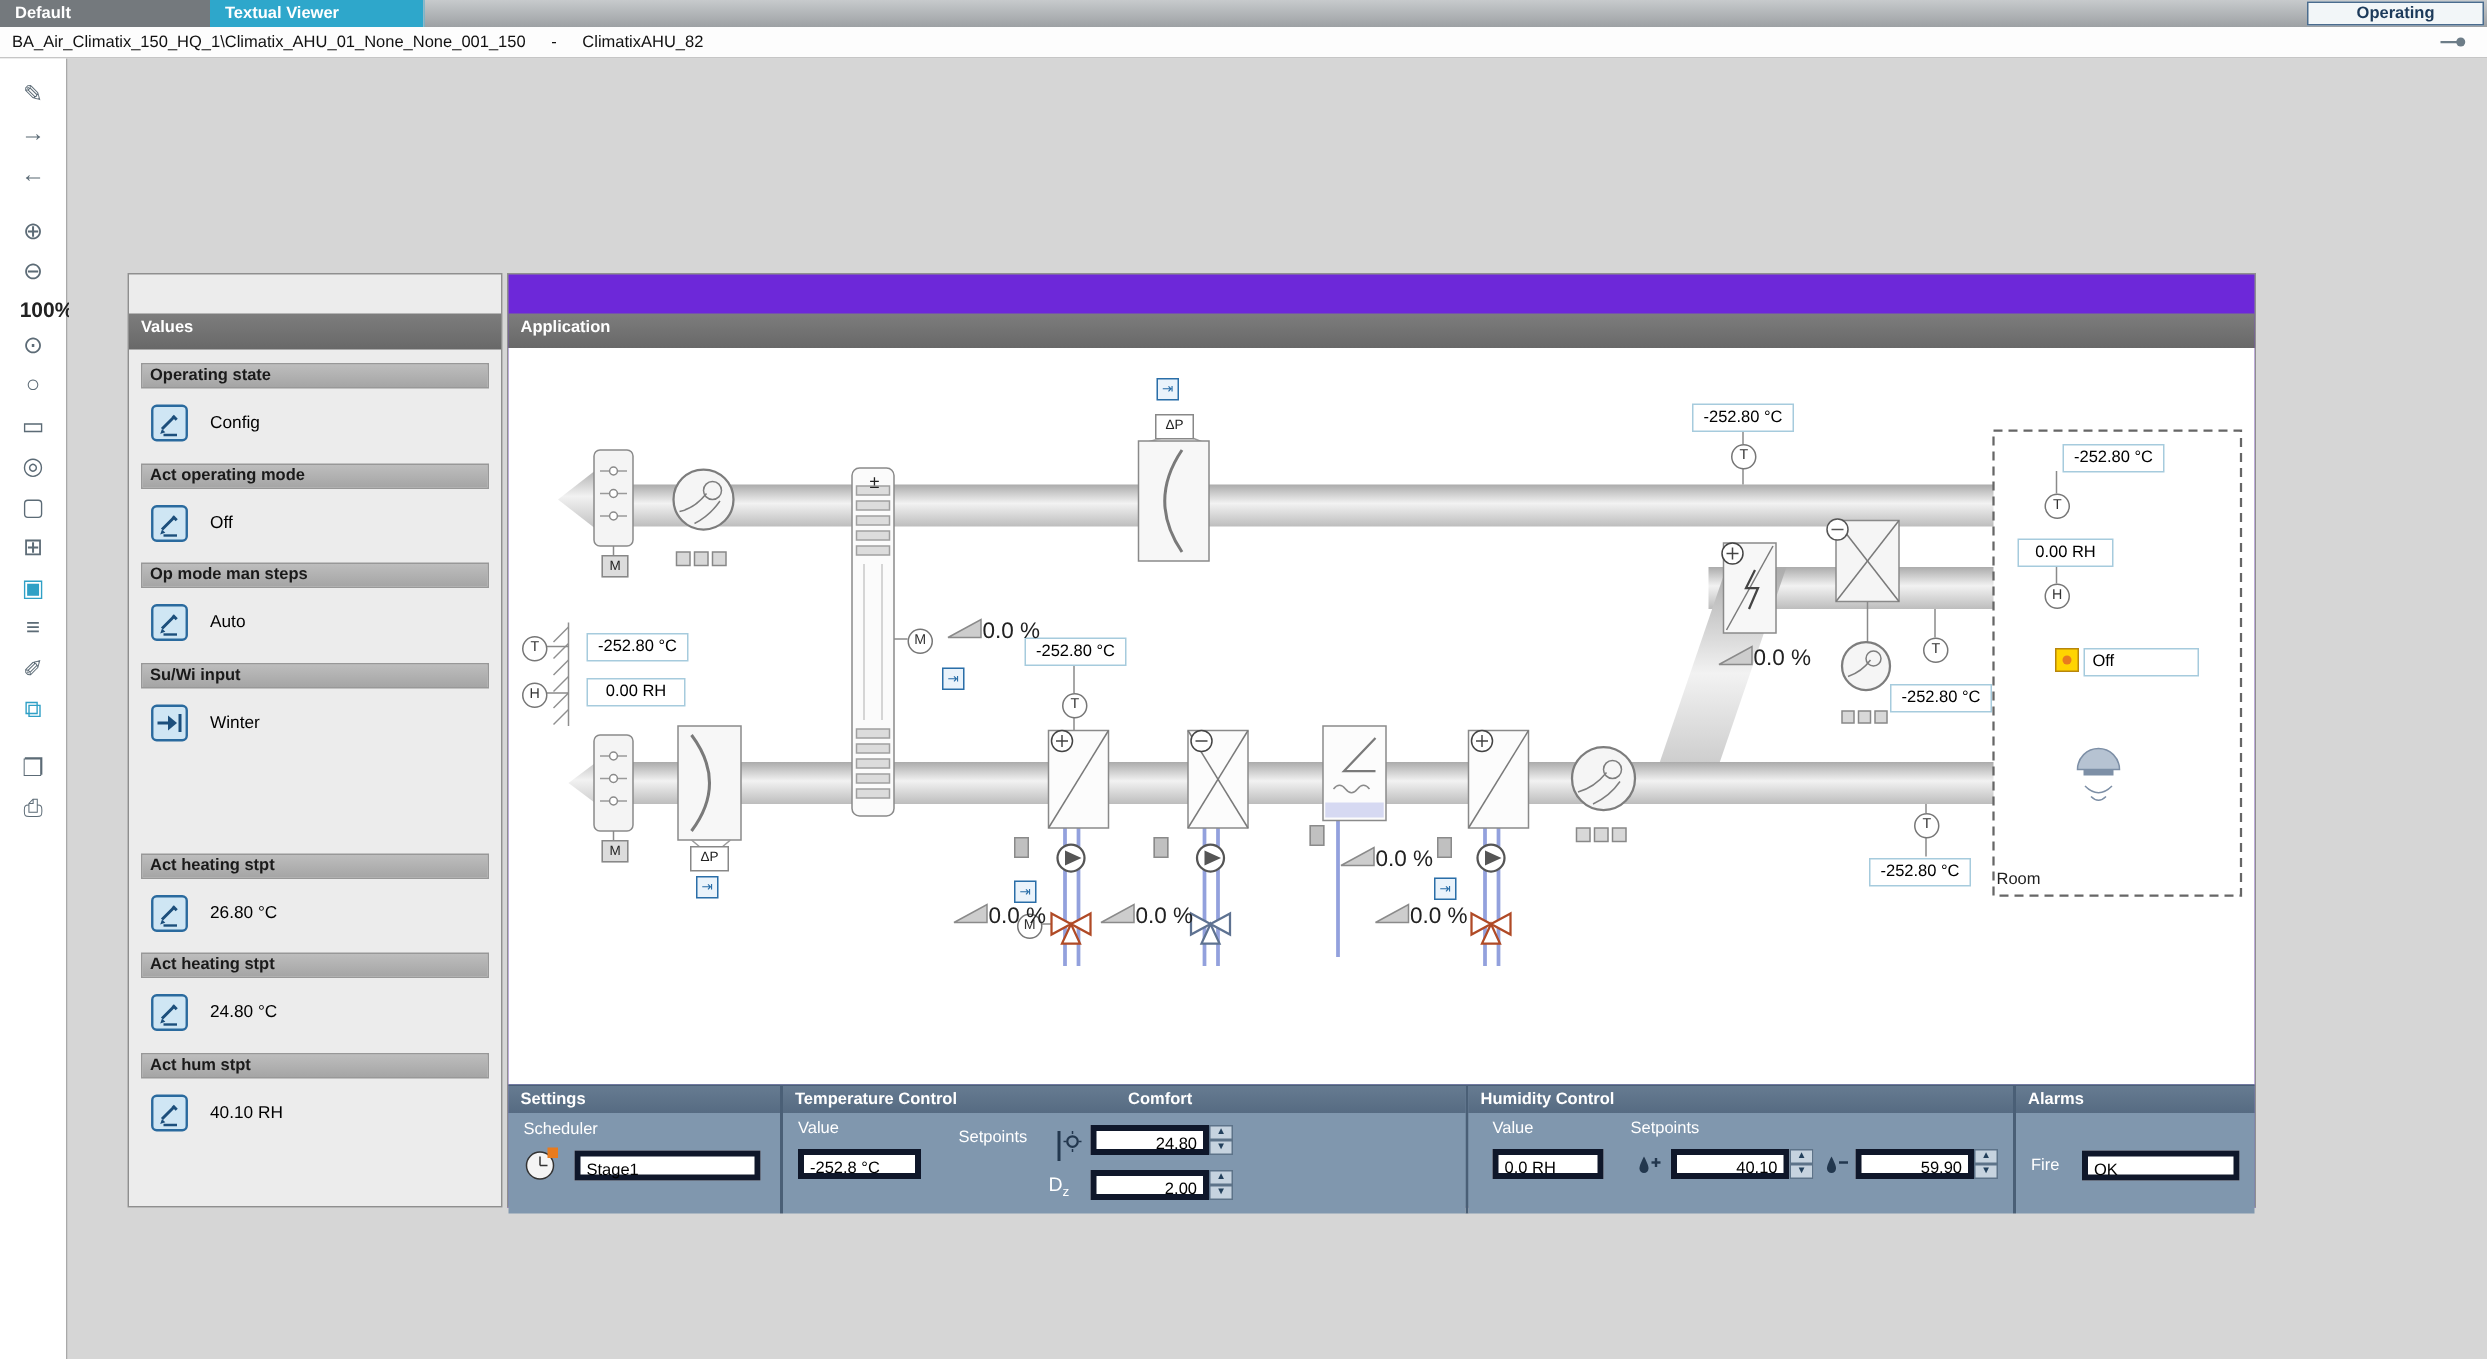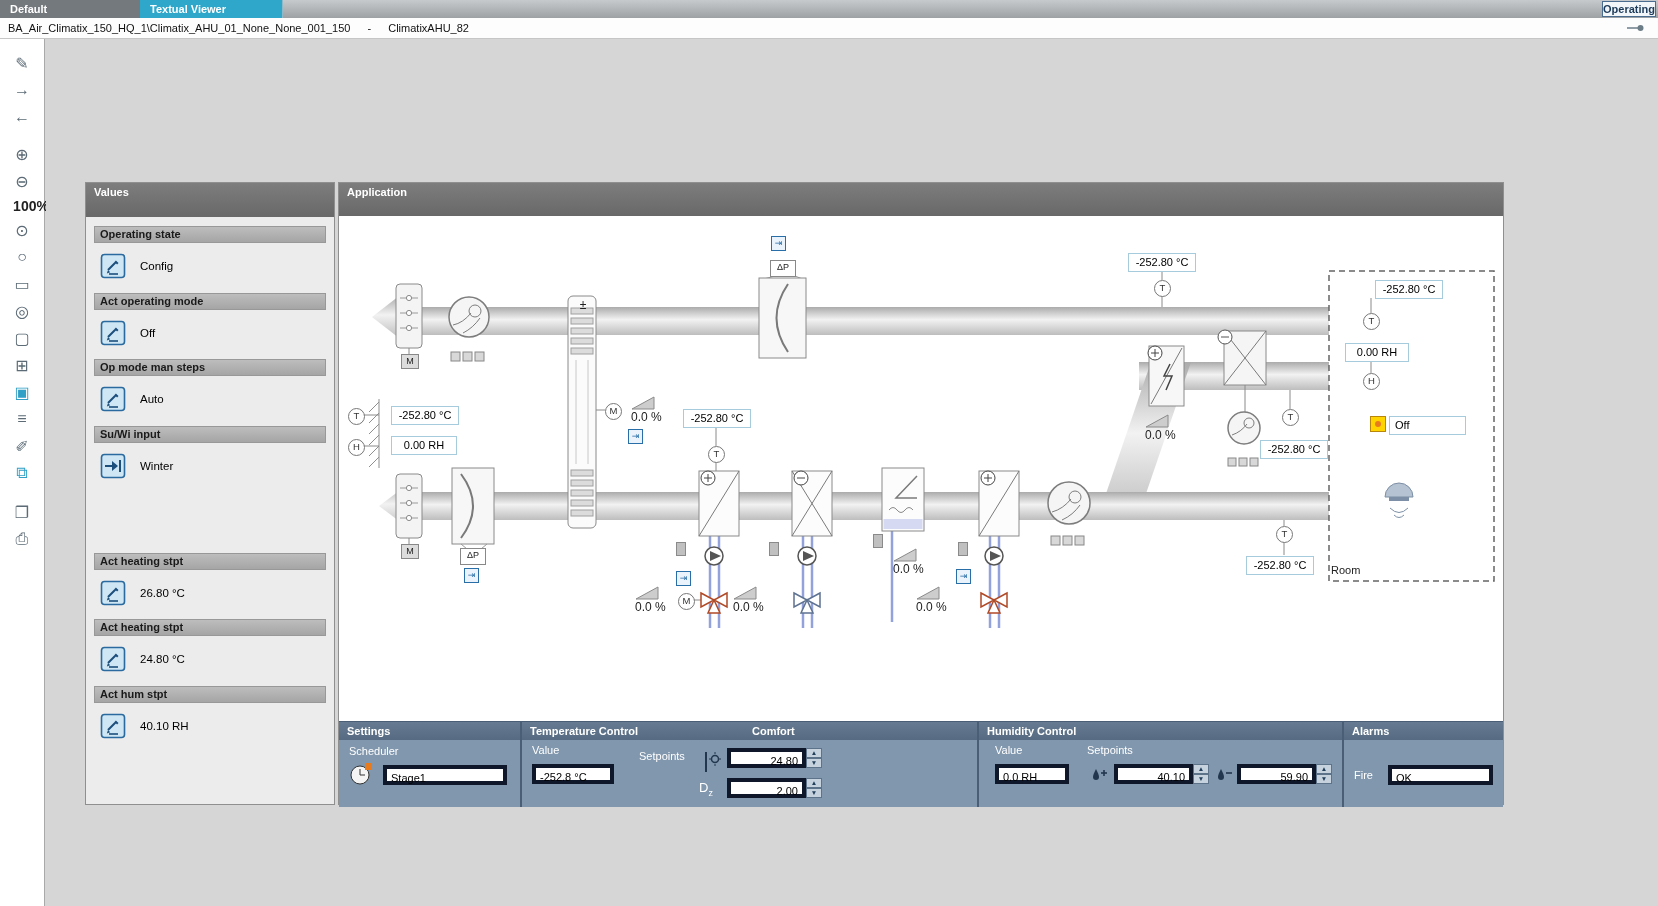--- a/index.html
+++ b/index.html
@@ -6,37 +6,37 @@
     font-family:"Liberation Sans",sans-serif;background:#d6d6d6;position:relative;}
   
   #tabbar{position:absolute;left:0;top:0;width:100%;height:18px;
     background:linear-gradient(#c7cacc,#9da1a4);display:flex;align-items:stretch;}
   .tab{font-size:11px;font-weight:bold;color:#fff;display:flex;align-items:center;
     padding:0 10px;cursor:default;}
   .tab.default{background:#74797d;width:120px;}
   .tab.active{background:#2ea7cb;width:122px;border-right:1px solid #8fb9c9;}
   #operating-btn{position:absolute;right:2px;top:1px;height:14px;line-height:14px;
     background:#f2f6f8;border:1px solid #4a6c8e;color:#1c3a5a;font-size:11px;
-    font-weight:bold;padding:0 0;}
+    font-weight:bold;padding:0 32px;}
   
   #pathbar{position:absolute;left:0;top:18px;width:100%;height:21px;background:#fdfdfd;
     border-bottom:1px solid #c6c6c6;font-size:11px;color:#111;line-height:21px;padding-left:8px;box-sizing:border-box;}
   #pathbar .sep{margin:0 14px;}
   #nav-ico{position:absolute;right:14px;top:5px;}
   
   #toolbar{position:absolute;left:0;top:39px;bottom:0;width:45px;background:#ffffff;
     border-right:1px solid #a9a9a9;display:flex;flex-direction:column;align-items:center;padding-top:12px;box-sizing:border-box;}
   .tbi{width:26px;height:24px;display:flex;align-items:center;justify-content:center;
     color:#5c6b76;font-size:16px;margin-bottom:3px;}
   .tbi.blue{color:#2fa0c6;}
   #zoomlvl{font-size:14px;font-weight:bold;color:#222;margin:2px 0 4px 18px;}
   
   #canvas{position:absolute;left:46px;top:39px;right:0;bottom:0;background:#d6d6d6;}
-  .panel-header{height:34px;background:linear-gradient(#7d7d7d,#686868);color:#fff;
-    font-size:11px;font-weight:bold;line-height:18px;padding-left:8px;}
+  .panel-header{height:24px;background:linear-gradient(#7d7d7d,#686868);color:#fff;
+    font-size:11px;font-weight:bold;line-height:18px;padding-left:8px;margin-top:26px;}
   
   #values-panel{position:absolute;left:39px;top:143px;width:250px;height:623px;
     border:1px solid #8f8f8f;background:#ececec;box-sizing:border-box;}
   #values-body{position:relative;height:603px;}
   .vgrp{position:absolute;left:8px;width:232px;height:17px;background:linear-gradient(#bdbdbd,#a5a5a5);
     border:1px solid #989898;box-sizing:border-box;font-size:11px;font-weight:bold;color:#1a1a1a;
     line-height:15px;padding-left:5px;}
   .vitem{position:absolute;left:14px;width:226px;height:30px;display:flex;align-items:center;gap:14px;}
   .vitem span{font-size:11.5px;color:#000;text-align:center;}
   
@@ -48,22 +48,22 @@
     font-size:11px;line-height:16px;text-align:center;color:#000;white-space:nowrap;box-sizing:content-box;}
   .sensor{position:absolute;width:15px;height:15px;border:1px solid #777;border-radius:50%;
     background:#fff;font-size:9.5px;line-height:14px;text-align:center;color:#333;}
   .mbox{position:absolute;width:16px;height:13px;background:#dcdcdc;border:1px solid #888;
     font-size:9px;line-height:12px;text-align:center;color:#222;}
   .dpbox{position:absolute;width:24px;height:15px;background:#fff;border:1px solid #888;
     font-size:9px;line-height:13px;text-align:center;color:#222;}
   .fbox{position:absolute;width:13px;height:13px;background:#eaf3fb;border:1px solid #2a6ea8;
     color:#2a6ea8;font-size:9px;line-height:12px;text-align:center;}
   .gbox{position:absolute;width:8px;height:12px;background:#c0c0c0;border:1px solid #8a8a8a;}
-  .pos{position:absolute;display:flex;flex-direction:column;align-items:flex-start;
-    font-size:12px;color:#222;line-height:1.25;justify-content:flex-end;}
+  .pos{position:absolute;display:flex;flex-direction:row;align-items:flex-start;
+    font-size:15px;color:#222;line-height:1.25;justify-content:flex-end;}
   .dlabel{position:absolute;font-size:11px;color:#222;}
   .ylw{position:absolute;width:14px;height:14px;background:#ffd400;border:1px solid #b8860b;
     display:flex;align-items:center;justify-content:center;}
   .ylw i{width:6px;height:6px;background:#e87b1e;border-radius:50%;display:block;}
   
   #strip{position:relative;width:1164px;height:85px;background:#8097ae;border-top:1px solid #4a5f76;}
   .sect{position:absolute;top:0;height:85px;box-sizing:border-box;border-right:2px solid #4a5f76;}
   .sect-h{height:18px;background:linear-gradient(#667b91,#566b82);color:#fff;font-size:11px;
     font-weight:bold;line-height:18px;position:relative;}
   .sect-h span{position:absolute;top:0;}

